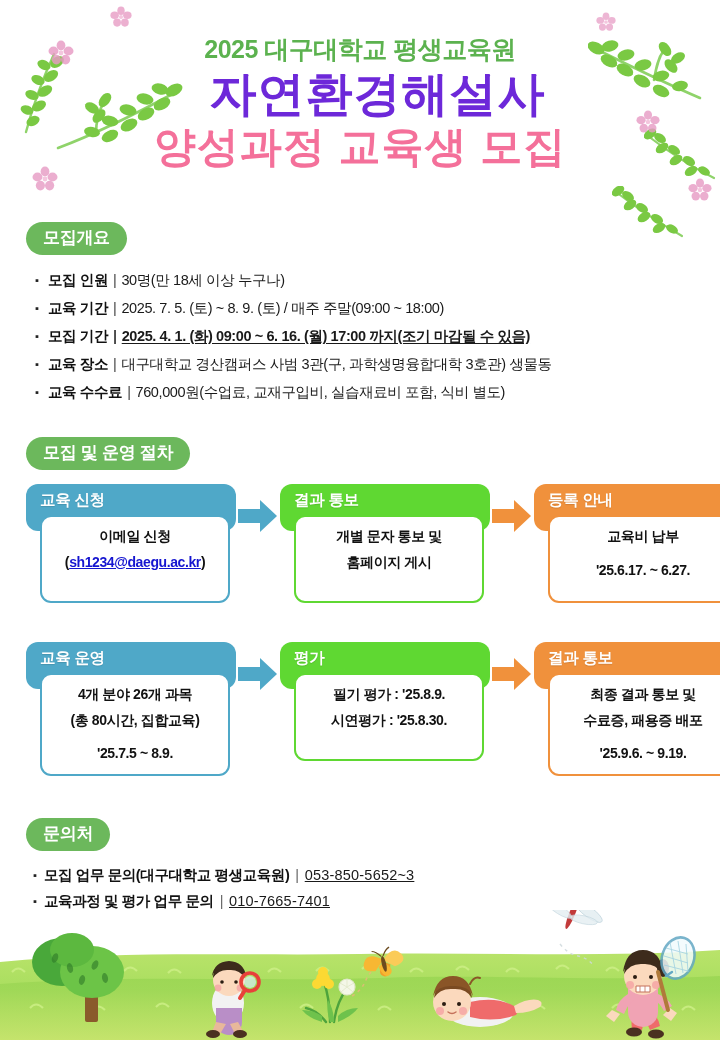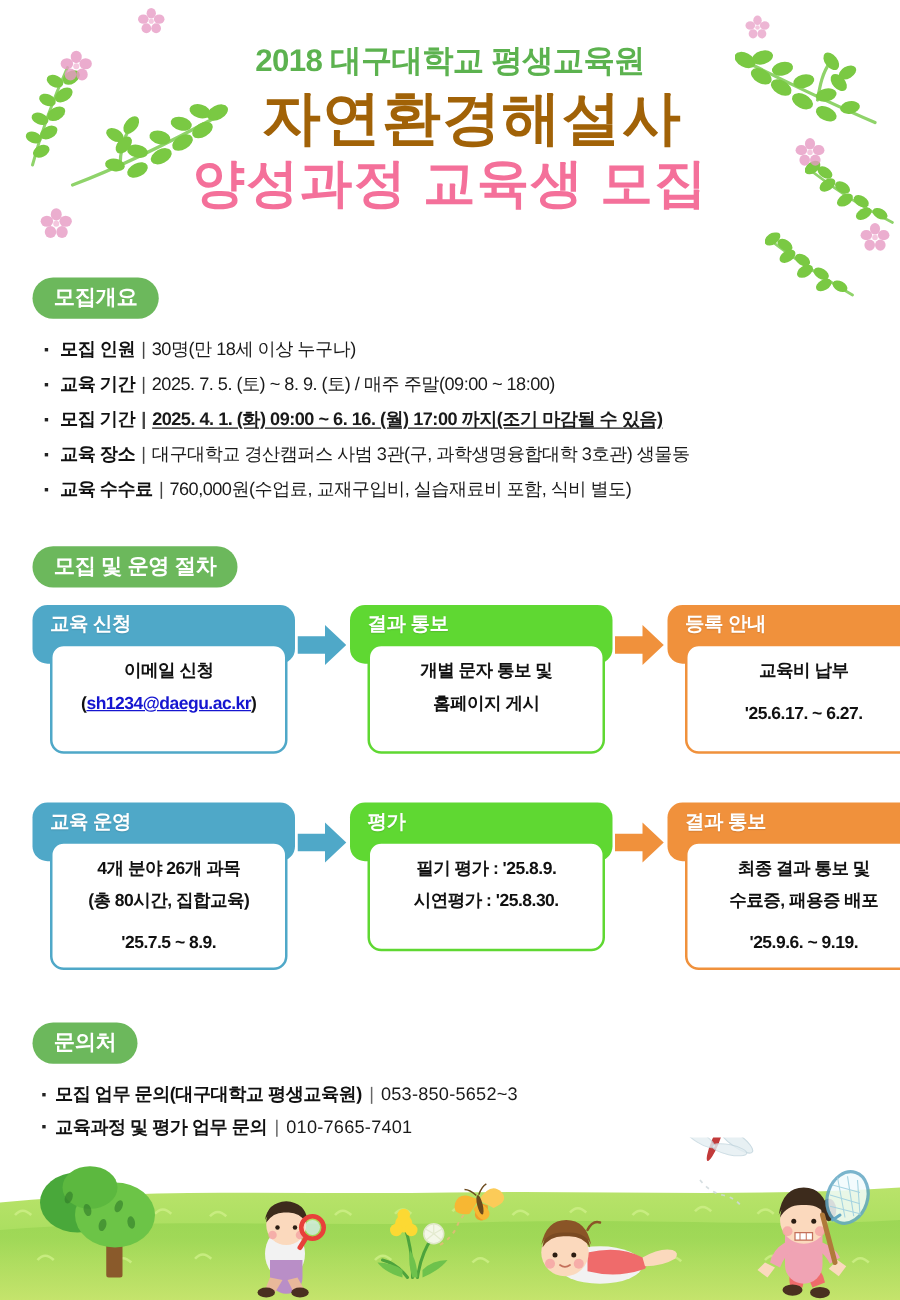--- a/index.html
+++ b/index.html
@@ -45,21 +45,21 @@
   .title-line-1 {
     font-size: 25px;
     font-weight: 700;
     color: #5cb24f;
     letter-spacing: -0.5px;
     line-height: 1.2;
   }
   .title-line-2 {
     font-size: 47px;
     font-weight: 700;
-    color: #a16207;
+    color: #6d28d9;
     letter-spacing: 1px;
     line-height: 1.12;
     margin-top: 4px;
     -webkit-text-stroke: 3px #ffffff;
     paint-order: stroke fill;
     text-shadow:
       0 0 3px #ffffff,
       1px 1px 0 rgba(255,255,255,.9);
     padding-left: 35px;
   }
@@ -212,21 +212,21 @@
   .contact-row {
     display: flex;
     align-items: baseline;
     margin-bottom: 7px;
     font-size: 14.5px;
     letter-spacing: -0.4px;
   }
   .contact-row .bullet-mark { width: 18px; flex: 0 0 18px; }
   .contact-label { font-weight: 700; color: #111; }
   .contact-sep { color: #666; padding: 0 6px; }
-  .contact-value { font-weight: 400; color: #1a1a1a; letter-spacing: 0.2px; }
+  .contact-value { font-weight: 400; color: #1a1a1a; letter-spacing: 0.2px; text-decoration: underline; }
 
   
   .footer-art {
     position: absolute;
     left: 0;
     bottom: 0;
     width: 720px;
     height: 130px;
     z-index: 2;
     pointer-events: none;
@@ -390,21 +390,21 @@
       <ellipse cx="13" cy="5.5" rx="4.4" ry="5"></ellipse>
       <ellipse cx="20.5" cy="11" rx="5" ry="4.4"></ellipse>
       <ellipse cx="17.6" cy="19.6" rx="4.6" ry="4.8"></ellipse>
       <ellipse cx="8.4" cy="19.6" rx="4.6" ry="4.8"></ellipse>
       <ellipse cx="5.5" cy="11" rx="5" ry="4.4"></ellipse>
     </g>
     <circle cx="13" cy="13" r="2.4" fill="#f4c6de"></circle>
   </svg>
 
   <div class="title-block">
-    <div class="title-line-1">2018 대구대학교 평생교육원</div>
+    <div class="title-line-1">2025 대구대학교 평생교육원</div>
     <div class="title-line-2">자연환경해설사</div>
     <div class="title-line-3">양성과정 교육생 모집</div>
   </div>
 
   <section class="section" id="overview">
     <span class="pill">모집개요</span>
     <div class="bullet-list">
 
       <div class="bullet-row">
         <span class="bullet-mark">▪</span>

